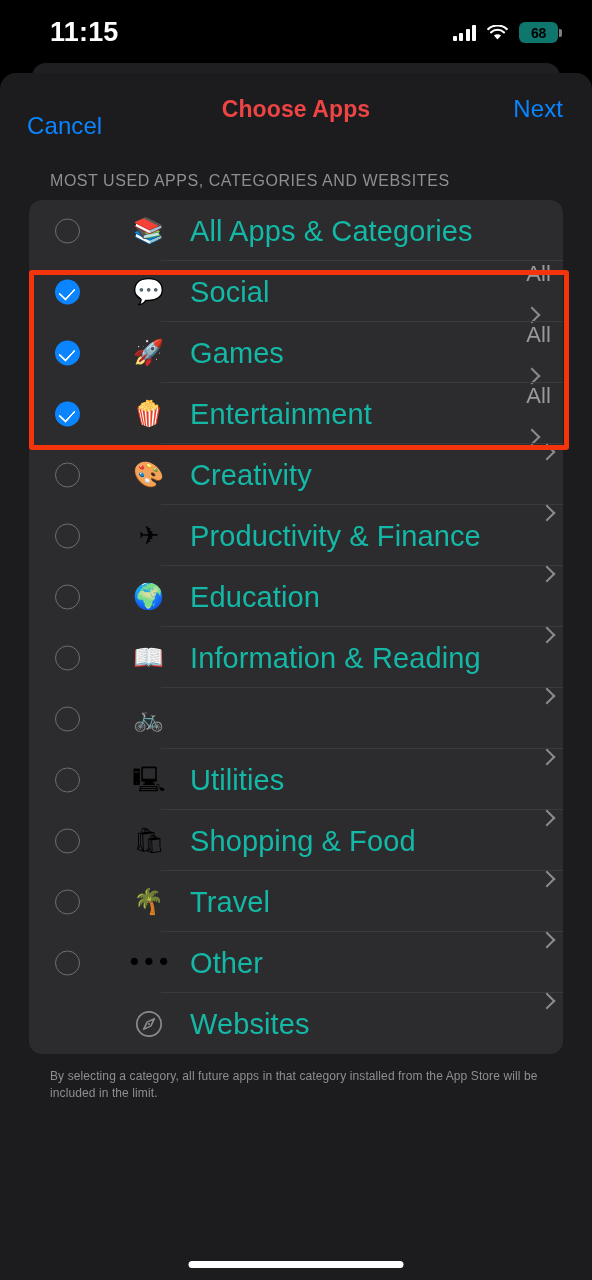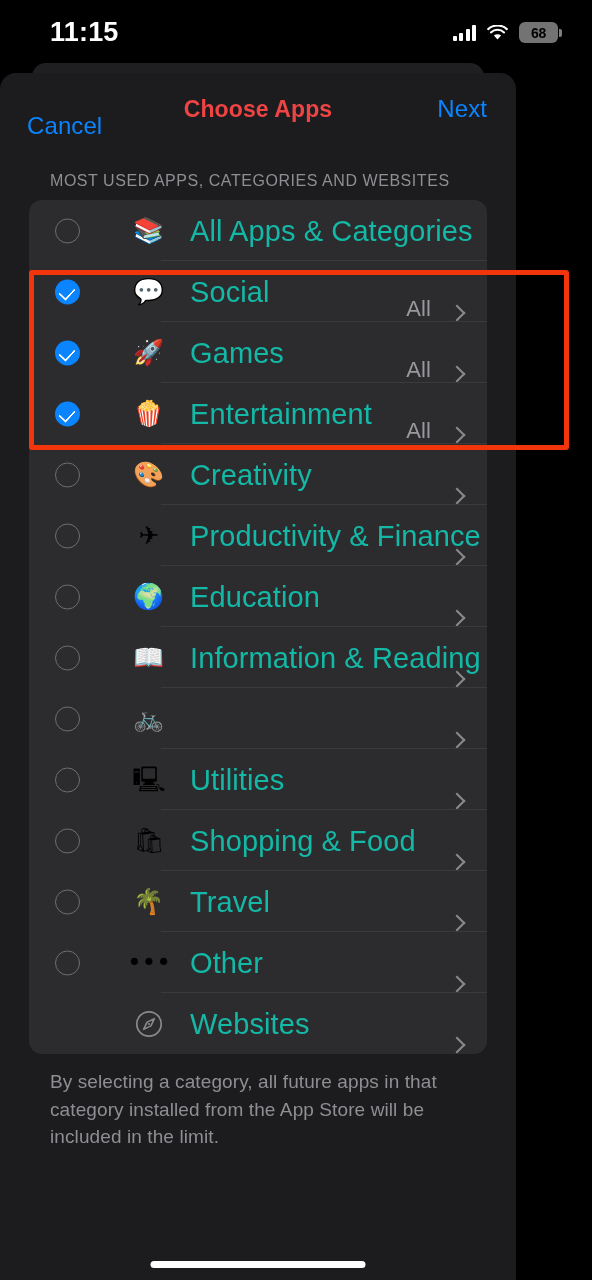--- a/index.html
+++ b/index.html
@@ -6,21 +6,21 @@
   * { margin:0; padding:0; box-sizing:border-box; }
   html, body {
     width:592px; height:1280px;
     background:#000;
     font-family:"Liberation Sans", sans-serif;
     -webkit-font-smoothing:antialiased;
     overflow:hidden;
   }
   #phone {
     position:relative;
-    width:516px; height:1280px;
+    width:592px; height:1280px;
     background:#000;
     border-radius:25px;
   }
 
   
   .statusbar {
     position:absolute; top:0; left:0; width:592px; height:62px;
     background:#000;
   }
   .status-time {
@@ -34,21 +34,21 @@
   }
   .sig { display:flex; align-items:flex-end; gap:2.5px; height:16px; }
   .sig i { display:block; width:4px; background:#fff; border-radius:1px; }
   .sig i:nth-child(1){ height:5px; }
   .sig i:nth-child(2){ height:8px; }
   .sig i:nth-child(3){ height:12px; }
   .sig i:nth-child(4){ height:16px; }
   .wifi { position:relative; width:21px; height:16px; }
   .batt {
     position:relative; width:39px; height:21px;
-    background:#737373; border-radius:6px;
+    background:#0f766e; border-radius:6px;
     display:flex; align-items:center; justify-content:center;
   }
   .batt span {
     font-size:14px; font-weight:700; color:#000; letter-spacing:-0.3px;
     line-height:1;
   }
   .batt:after {
     content:""; position:absolute; right:-4px; top:6.5px;
     width:2.6px; height:8px; background:rgba(255,255,255,0.5);
     border-radius:0 2px 2px 0;
@@ -136,40 +136,41 @@
     font-family:"DejaVu Sans", sans-serif;
   }
   .emoji svg { display:block; }
 
   .label {
     position:absolute; left:161px; top:50%; transform:translateY(-50%);
     font-size:29px; color:#14b8a6; letter-spacing:0.1px; white-space:nowrap;
   }
   .trailing {
     position:absolute; right:0; top:0; height:100%;
-    display:flex; align-items:flex-end; gap:20px;
-    padding-right:26px;
+    display:flex; align-items:flex-start; gap:20px;
+    padding-right:12px;
+    flex-direction:column;
   }
   .tvalue {
     font-size:22px; color:#98989d; letter-spacing:0.1px;
   }
   .chev {
     width:10px; height:17px; position:relative;
   }
   .chev:before {
     content:""; position:absolute; left:0; top:2px;
     width:10px; height:10px;
     border:solid #8a8a8e; border-width:2.4px 2.4px 0 0;
     transform:rotate(45deg);
   }
 
   
   .footer-note {
     margin:14px 42px 0 50px;
-    font-size:19px; line-height:1.45;
+    font-size:12px; line-height:1.45;
     color:#8e8e93; letter-spacing:0.1px;
   }
 
   
   .redbox {
     position:absolute;
     left:29px; top:270px; width:540px; height:180px;
     border:5px solid #f4340b;
     border-radius:3px;
     pointer-events:none;

